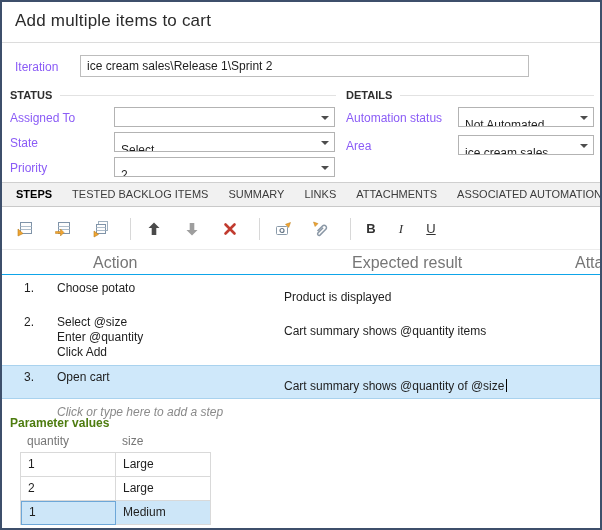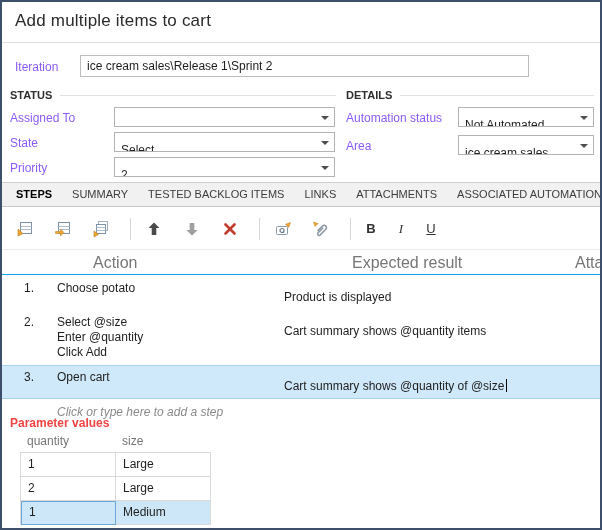--- a/index.html
+++ b/index.html
@@ -66,21 +66,21 @@
   .step-row { display:grid; grid-template-columns:46px 228px 252px 1fr;
     font-size:12px; color:#1e1e1e; padding:5px 0; line-height:15px; }
   .step-row.selected { background:#cfe8fa; border-top:1px solid #a9d2ee; border-bottom:1px solid #a9d2ee; padding:4px 0; }
   .step-num { padding-left:22px; }
   .step-action { padding-left:9px; }
   .step-expected { padding-left:8px;margin-top:9px; }
   .caret { display:inline-block; width:1px; height:13px; background:#000; margin-left:2px; vertical-align:-2px; }
   .placeholder-row { padding:6px 0 6px 55px; font-size:12px; font-style:italic; color:#8a8a8a; }
 
   
-  .param-title { position:absolute; left:8px; top:414px; font-size:12px; font-weight:bold; color:#ef4444;text-align:right; }
+  .param-title { position:absolute; left:8px; top:414px; font-size:12px; font-weight:bold; color:#4d7c0f;text-align:right; }
   .param-head { position:absolute; left:18px; top:430px; display:grid; grid-template-columns:95px 95px;
     font-size:12px; color:#767676; }
   .param-head div { padding:2px 0 2px 7px; }
   .param-grid { position:absolute; left:18px; top:450px; border-top:1px solid #d9d9d9; border-left:1px solid #d9d9d9; }
   .p-row { display:grid; grid-template-columns:95px 95px; }
   .p-cell { height:24px; line-height:23px; box-sizing:border-box; padding-left:7px; font-size:12px;
     border-right:1px solid #d9d9d9; border-bottom:1px solid #d9d9d9; background:#fff; color:#1e1e1e; }
   .p-row.selected .p-cell { background:#cde6f8; }
   .p-row.selected .p-cell.focused { border:1px solid #6da7d8; line-height:21px; }
 </style>
@@ -129,22 +129,22 @@
 </div>
 
 <div class="f-label" style="left:344px; top:137px;">Area</div>
 <div class="combo" style="left:456px; top:133px; width:136px;">
   <span>ice cream sales</span>
   <span class="combo-arrow"></span>
 </div>
 
 <div class="tabs">
   <div class="tab selected">STEPS</div>
+  <div class="tab">TESTED BACKLOG ITEMS</div>
   <div class="tab">SUMMARY</div>
-  <div class="tab">TESTED BACKLOG ITEMS</div>
   <div class="tab">LINKS</div>
   <div class="tab">ATTACHMENTS</div>
   <div class="tab">ASSOCIATED AUTOMATION</div>
 </div>
 
 <div class="toolbar">
 
   <span class="tb-icon">
     <svg width="18" height="18" viewBox="0 0 18 18">
       <rect x="4.5" y="2.5" width="11" height="11" fill="#fdfdfd" stroke="#7f93a8"></rect>

